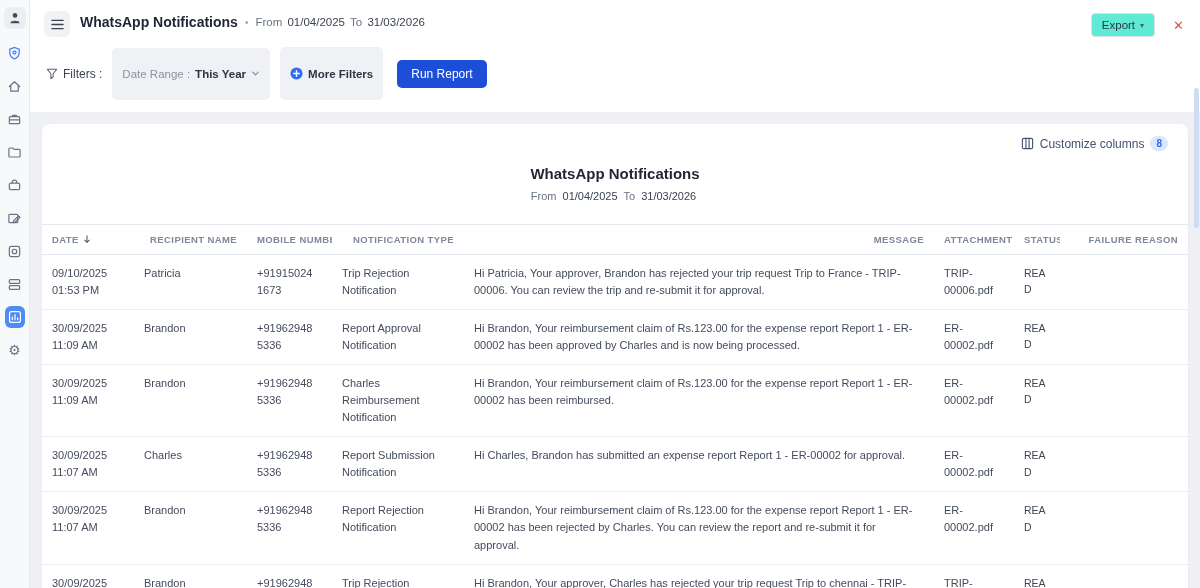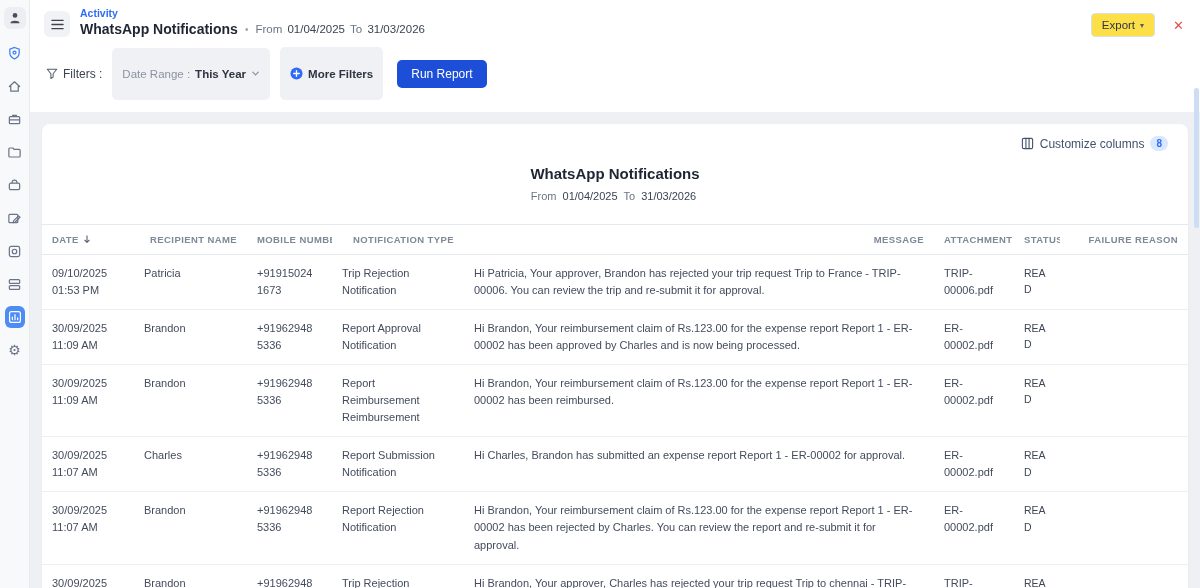--- a/index.html
+++ b/index.html
@@ -23,21 +23,21 @@
   .topbar-left { display:flex; align-items:center; gap:10px; }
   .hamburger { width:26px; height:26px; background:#f1f2f5; border:none; border-radius:6px; display:flex; align-items:center; justify-content:center; cursor:pointer; margin-top:4px; }
   .title-block { display:flex; flex-direction:column; }
   .section-label { font-size:10.5px; font-weight:700; color:#2e6cf6; margin-bottom:2px; }
   .title-row { display:flex; align-items:center; gap:7px; }
   .page-title { font-size:14px; font-weight:700; color:#1f2533; }
   .dot-sep { color:#9aa3b2; font-size:10px; }
   .range-text { font-size:11.5px; color:#6b7486; }
   .range-text b { color:#3c4452; font-weight:500; padding:0 2px; }
   .topbar-right { display:flex; align-items:center; gap:18px; margin-top:6px; }
-  .export-btn { background:#fde047; border:1px solid #dcdfe4; border-radius:4px; padding:5px 10px; font-size:11.5px; color:#2d3442; cursor:pointer; display:flex; align-items:center; gap:5px; font-family:inherit; }
+  .export-btn { background:#5eead4; border:1px solid #dcdfe4; border-radius:4px; padding:5px 10px; font-size:11.5px; color:#2d3442; cursor:pointer; display:flex; align-items:center; gap:5px; font-family:inherit; }
   .export-caret { font-size:8px; color:#555d6b; }
   .close-x { background:none; border:none; color:#e4504a; font-size:13px; font-weight:700; cursor:pointer; line-height:1; font-family:inherit; }
 
   
   .filters-row { background:#fff; padding:8px 16px 12px 16px; display:flex; align-items:center; gap:10px; }
   .filters-label { display:flex; align-items:center; gap:5px; font-size:12px; color:#3c4452; }
   .chip { background:#f0f1f4; border:none; border-radius:5px; padding:20px 10px; font-size:11.5px; color:#8a93a3; display:flex; align-items:center; gap:5px; cursor:pointer; font-family:inherit; }
   .chip b { color:#2d3442; font-weight:600; }
   .run-report { background:#1d4ed8; color:#fff; border:none; border-radius:5px; padding:7px 14px; font-size:12px; cursor:pointer; font-family:inherit; margin-left:4px; }
 
@@ -142,21 +142,20 @@
 <div class="main">
 
   <header class="topbar">
     <div class="topbar-left">
       <button class="hamburger">
         <svg width="13" height="11" viewBox="0 0 14 12">
             <path d="M1 1.5h12M1 6h12M1 10.5h12" stroke="#3c4452" stroke-width="1.6" stroke-linecap="round"></path>
           </svg>
       </button>
       <div class="title-block">
-        <span class="section-label">Activity</span>
         <div class="title-row">
           <span class="page-title">WhatsApp Notifications</span>
           <span class="dot-sep">•</span>
           <span class="range-text">
             <span>From</span>
             <b>01/04/2025</b>
             <span>To</span>
             <b>31/03/2026</b>
           </span>
         </div>
@@ -278,21 +277,21 @@
     <td></td>
   </tr>
 
   <tr>
     <td>
                 <div>30/09/2025</div>
                 <div>11:09 AM</div>
               </td>
     <td>Brandon</td>
     <td>+919629485336</td>
-    <td>Report Reimbursement Reimbursement</td>
+    <td>Charles Reimbursement Notification</td>
     <td>Hi Brandon, Your reimbursement claim of Rs.123.00 for the expense report Report 1 - ER-00002 has been reimbursed.</td>
     <td>ER-00002.pdf</td>
     <td class="cell-status">READ</td>
     <td></td>
   </tr>
 
   <tr>
     <td>
                 <div>30/09/2025</div>
                 <div>11:07 AM</div>

